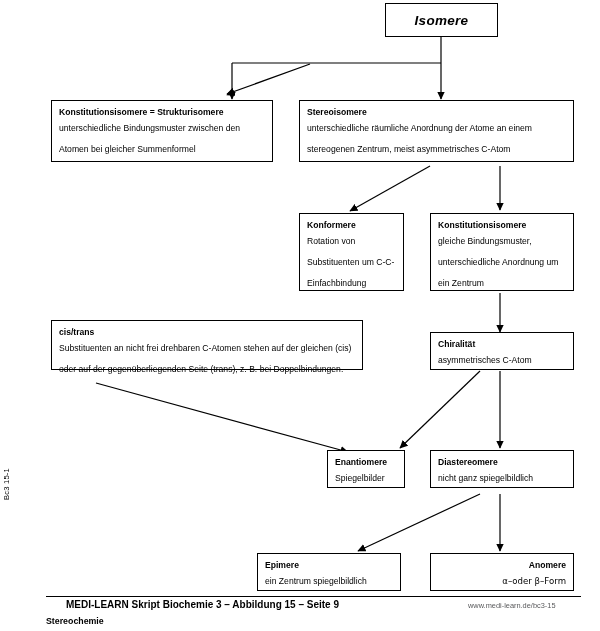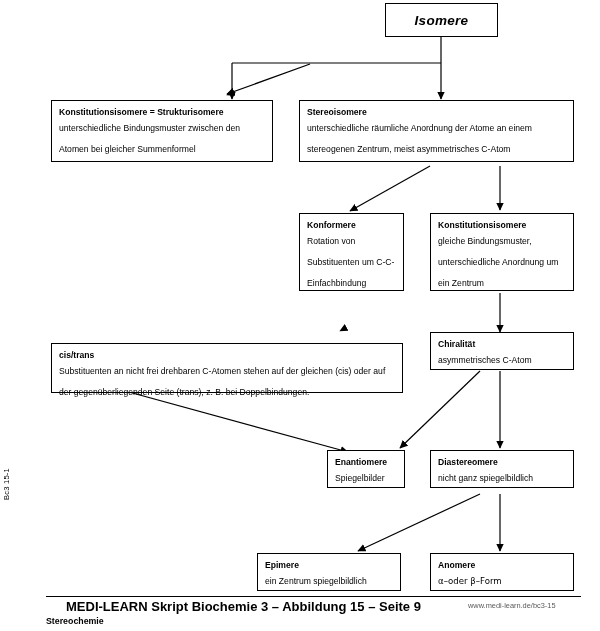--- a/index.html
+++ b/index.html
@@ -74,21 +74,21 @@
     left: 46px;
     top: 596px;
     width: 535px;
     height: 1px;
     background: #000000;
   }
   .footer-left {
     position: absolute;
     left: 46px;
     top: 599px;
-    font-size: 13px;
+    font-size: 10px;
     font-weight: bold;
     white-space: nowrap;
     padding-left: 20px;
   }
   .footer-right {
     position: absolute;
     left: 468px;
     top: 601px;
     font-size: 7.4px;
     color: #58595b;
@@ -166,21 +166,21 @@
   <div class="box" style="left:299px; top:213px; width:105px; height:78px;">
     <span class="title">Konformere</span>
     <span class="body">Rotation von Substituenten um C-C-Einfachbindung</span>
   </div>
 
   <div class="box" style="left:430px; top:213px; width:144px; height:78px;">
     <span class="title">Konstitutionsisomere</span>
     <span class="body">gleiche Bindungsmuster, unterschiedliche Anordnung um ein Zentrum</span>
   </div>
 
-  <div class="box" style="left:51px; top:343px; width:352px; height:50px;">
+  <div class="box" style="left:51px; top:320px; width:312px; height:50px;">
     <span class="title">cis/trans</span>
     <span class="body">Substituenten an nicht frei drehbaren C-Atomen stehen auf der gleichen (cis) oder auf der gegenüberliegenden Seite (trans), z. B. bei Doppelbindungen.</span>
   </div>
 
   <div class="box" style="left:430px; top:332px; width:144px; height:38px;">
     <span class="title">Chiralität</span>
     <span class="body">asymmetrisches C-Atom</span>
   </div>
 
   <div class="box" style="left:327px; top:450px; width:78px; height:38px;">
@@ -191,21 +191,21 @@
   <div class="box" style="left:430px; top:450px; width:144px; height:38px;">
     <span class="title">Diastereomere</span>
     <span class="body">nicht ganz spiegelbildlich</span>
   </div>
 
   <div class="box" style="left:257px; top:553px; width:144px; height:38px;">
     <span class="title">Epimere</span>
     <span class="body">ein Zentrum spiegelbildlich</span>
   </div>
 
-  <div class="box" style="left:430px; top:553px; width:144px; height:38px;">
+  <div class="box" style="left:430px; top:553px; width:144px; height:38px;text-align:right;">
     <span class="title">Anomere</span>
     <span class="body greek">α–oder β–Form</span>
   </div>
 
   <div class="sidecode">Bc3 15-1</div>
 
   <div class="footer-rule"></div>
   <div class="footer-left">MEDI-LEARN Skript Biochemie 3 – Abbildung 15 – Seite 9</div>
   <div class="footer-right">www.medi-learn.de/bc3-15</div>
   <div class="footer-sub">Stereochemie</div>

